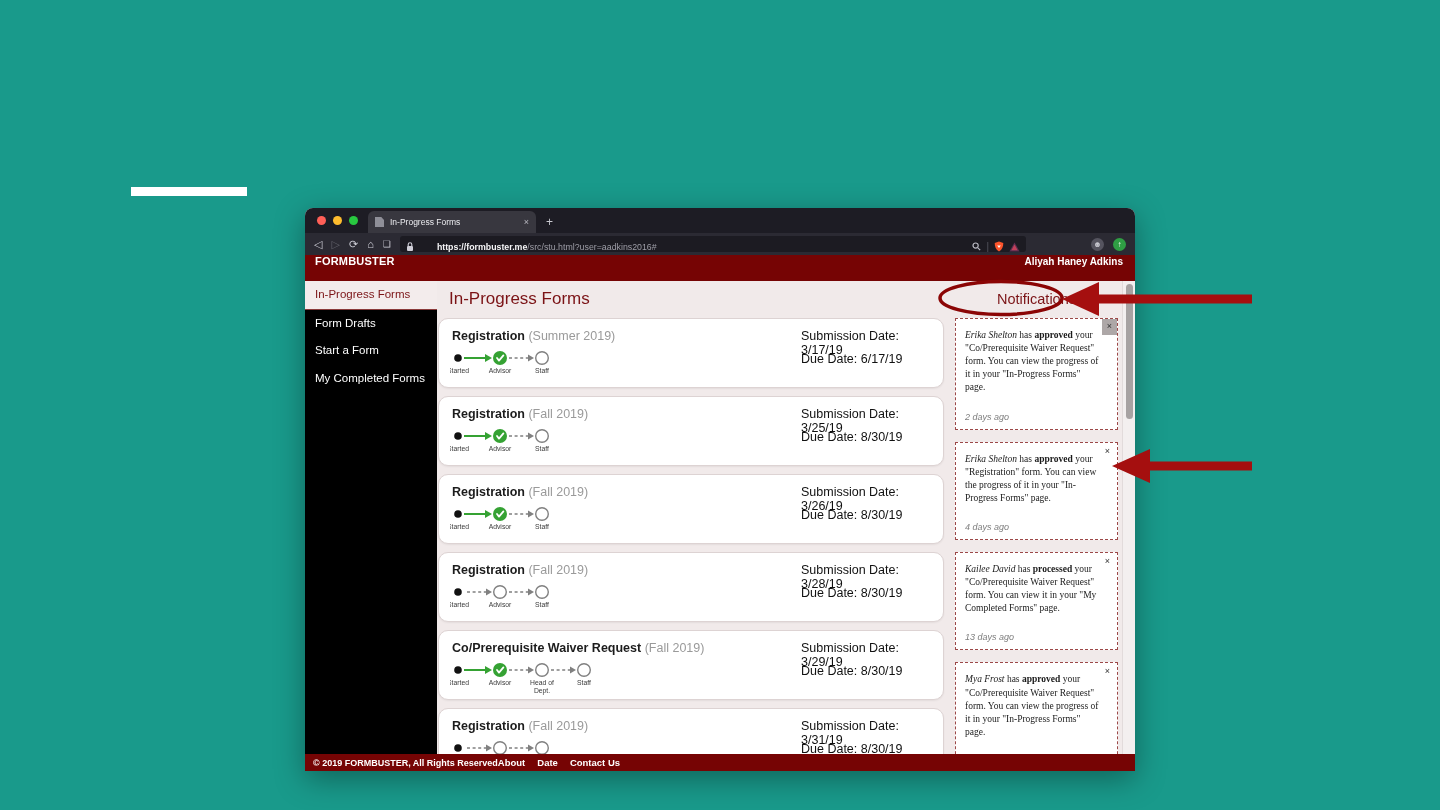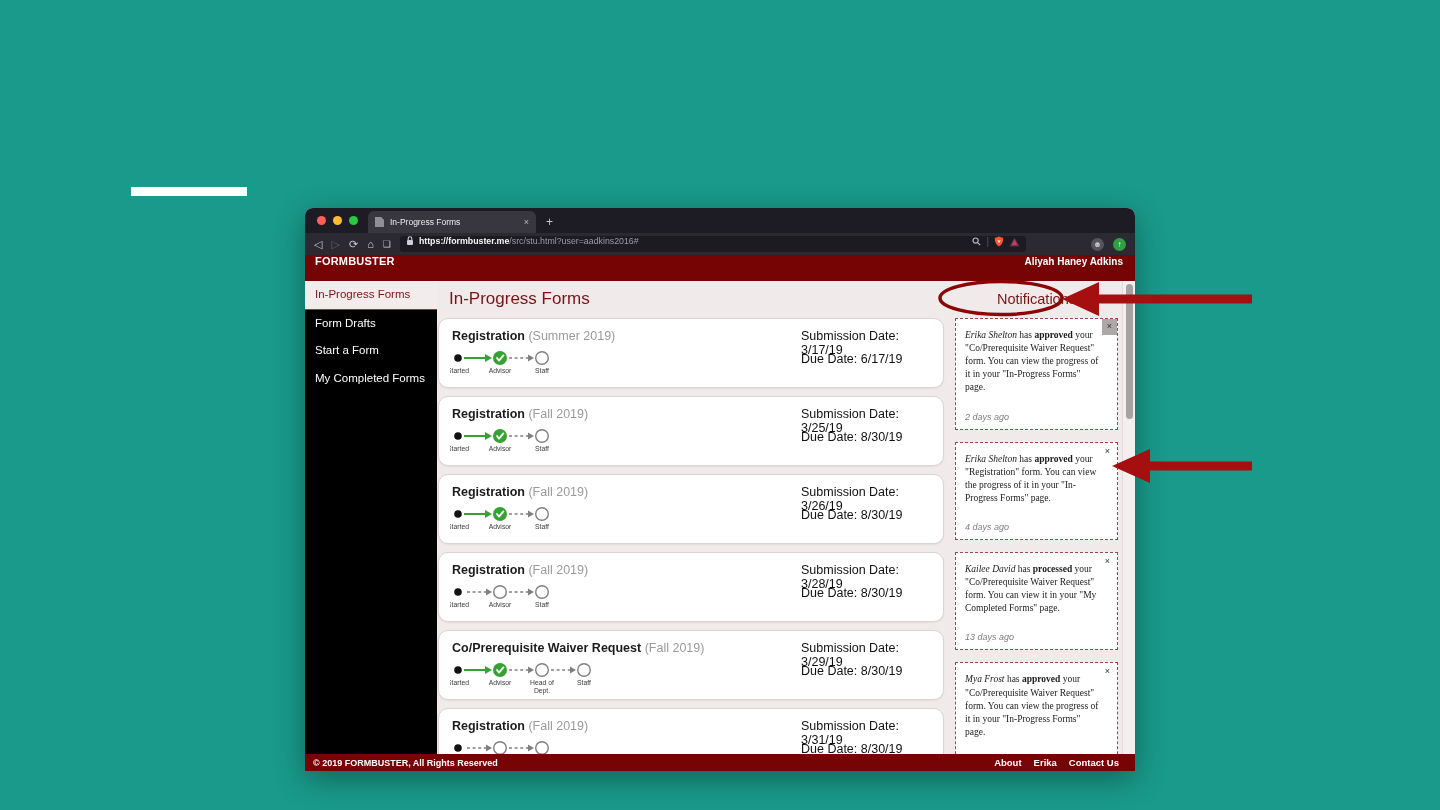--- a/index.html
+++ b/index.html
@@ -20,22 +20,22 @@
   .tab { width:168px; height:22px; background:#38373f; border-radius:6px 6px 0 0;
          display:flex; align-items:center; padding:0 7px; gap:6px; }
   .tab-fav { width:9px; height:10px; background:#8f8f98; clip-path:polygon(0 0,70% 0,100% 30%,100% 100%,0 100%); flex:0 0 auto;}
   .tab-title { color:#ececf0; font-size:8.5px; flex:1; white-space:nowrap; overflow:hidden; }
   .tab-close { color:#b8b8c0; font-size:9px; }
   .newtab { color:#c9c9d0; font-size:12px; padding:0 10px; line-height:22px; }
 
   .toolbar { height:22px; background:#2b2a33; display:flex; align-items:center; padding:0 9px; gap:9px; flex:0 0 22px; }
   .navic { color:#cfcfd8; font-size:11px; line-height:1; }
   .navic.dim { color:#62626b; }
-  .urlbar { flex:1; height:16px; background:#1c1b22; border-radius:3px; display:flex; align-items:flex-start;
-            padding:0 6px; gap:5px; margin-right:56px; }
+  .urlbar { flex:1; height:16px; background:#1c1b22; border-radius:3px; display:flex; align-items:flex-end;
+            padding:0 6px; gap:23px; margin-right:56px; }
   .url-text { font-size:8.8px; white-space:nowrap; overflow:hidden; flex:1; }
   .url-domain { color:#f5f5f7; font-weight:bold; }
   .url-path { color:#9d9da6; }
   .url-right { display:flex; align-items:center; gap:5px; }
   .sep { color:#55545e; font-size:10px; }
   .circle-btn { width:13px; height:13px; border-radius:50%; display:flex; align-items:center; justify-content:center; }
   .avatar-btn { background:#55545f; color:#c7c7cf; font-size:8px; }
   .update-btn { background:#2f9e44; color:#fff; font-size:8px; font-weight:bold; }
 
   
@@ -71,21 +71,21 @@
   .notif-action { font-weight:bold; }
   .notif-time { font-size:9px; font-style:italic; color:#7d7d7d; margin-top:17px; }
   .notif-close { position:absolute; top:2px; right:4px; font-size:9px; color:#333; line-height:1;
                  cursor:pointer; padding:2px 3px; }
   .notif-close.boxed { top:0; right:0; background:#ada7a7; padding:3px 5px 4px 5px; }
 
   .scrollstrip { width:13px; flex:0 0 13px; background:#f3efef; position:relative; border-left:1px solid #e2dbdb; }
   .scrollthumb { position:absolute; top:3px; left:3px; width:7px; height:135px; background:#a7a2a2; border-radius:4px; }
 
   .app-footer { height:17px; background:#760404; color:#fff; display:flex; align-items:center;
-                justify-content:space-between; padding:0 16px 0 8px; flex:0 0 17px; }
+                padding:0 16px 0 8px; flex:0 0 17px; }
   .copyright { font-size:9px; font-weight:bold; }
   .footer-links { display:flex; gap:12px; }
   .footer-links span { font-size:9.5px; font-weight:bold; cursor:pointer; }
 
   .overlay { position:absolute; left:0; top:0; width:1440px; height:810px; pointer-events:none; }
 </style>
 </head>
 <body>
 
 <div class="white-mark"></div>
@@ -294,21 +294,21 @@
 
       <div class="scrollstrip">
         <div class="scrollthumb"></div>
       </div>
     </div>
 
     <div class="app-footer">
       <span class="copyright">© 2019 FORMBUSTER, All Rights Reserved</span>
       <span class="footer-links" id="footer-links">
           <span>About</span>
-          <span>Erika</span>
+          <span>Date</span>
           <span>Contact Us</span>
         </span>
     </div>
   </div>
 </div>
 
 <svg class="overlay" width="1440" height="810" viewBox="0 0 1440 810">
   <ellipse cx="1001" cy="298" rx="61" ry="16.5" fill="none" stroke="#8b0505" stroke-width="3.5"></ellipse>
   <g fill="#a50f0f">
     <polygon points="1062,299 1099,282 1099,316"></polygon>

